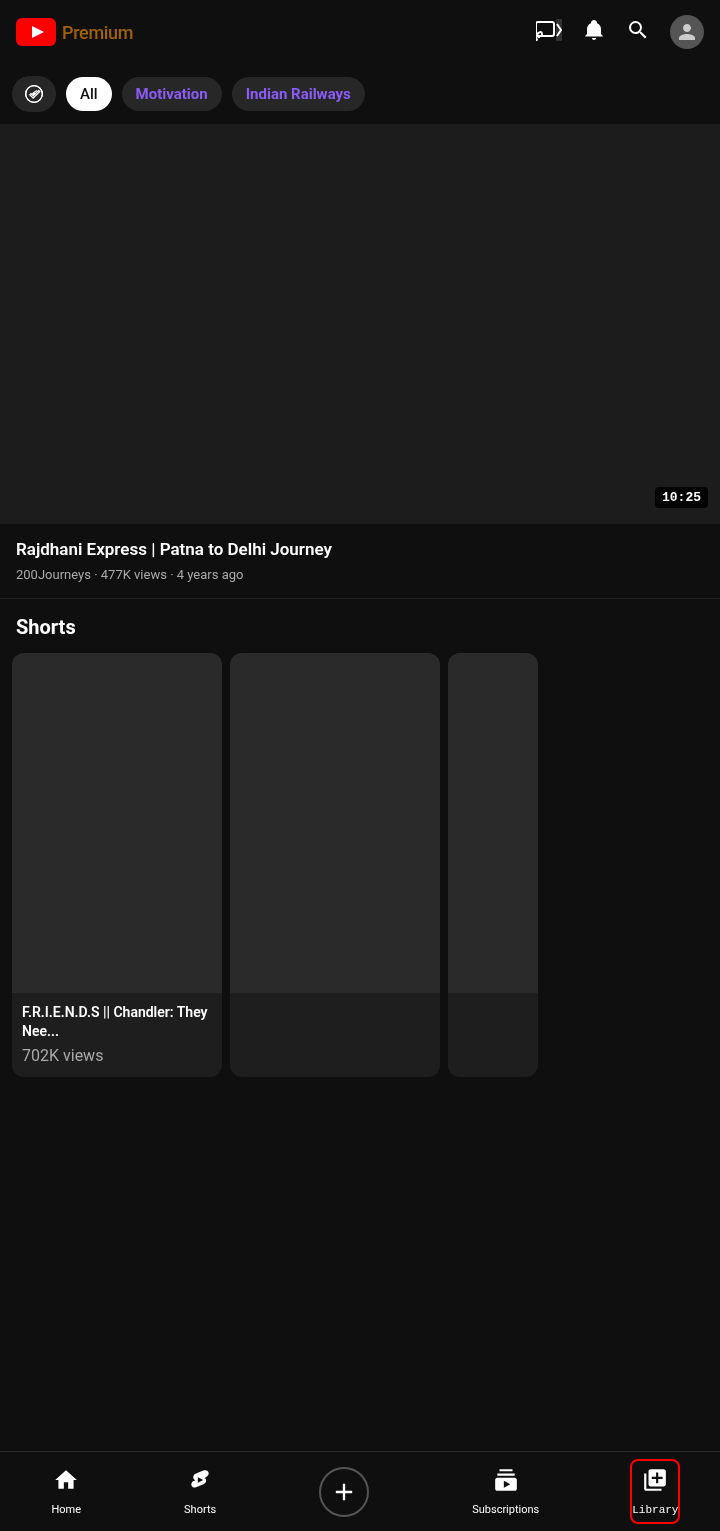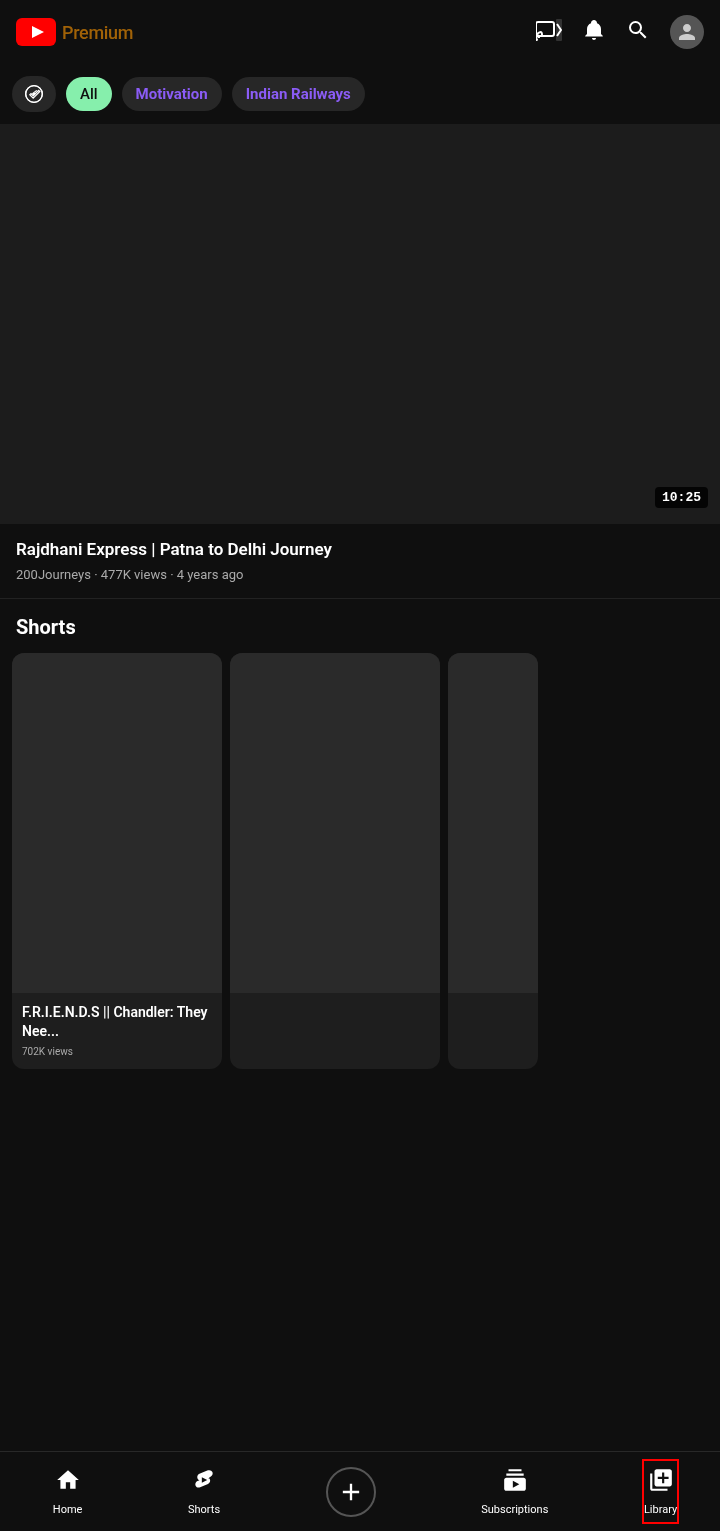--- a/index.html
+++ b/index.html
@@ -86,21 +86,21 @@
     .filter-chip.explore {
       background: #272727;
       border: none;
       padding: 8px 12px;
       display: flex;
       align-items: center;
       justify-content: center;
       width: 44px;
     }
     .filter-chip.active {
-      background: #86efac;
+      background: #ffffff;
       color: #0f0f0f;
     }
     .filter-chip.inactive {
       background: #272727;
       color: #8b5cf6;
       font-weight: bold;
     }
 
     
     .main-video-container {
@@ -179,21 +179,21 @@
       padding: 10px 10px 12px 10px;
     }
     .short-title {
       font-size: 14px;
       font-weight: 600;
       color: #fff;
       line-height: 1.35;
       margin-bottom: 5px;
     }
     .short-views {
-      font-size: 10px;
+      font-size: 16px;
       color: #aaa;
     }
     .short-card-partial {
       flex-shrink: 0;
       width: 90px;
       border-radius: 12px;
       background: #1e1e1e;
       overflow: hidden;
     }
     .short-thumb-partial {
@@ -219,22 +219,23 @@
     .nav-item {
       display: flex;
       flex-direction: column;
       align-items: center;
       gap: 4px;
       cursor: pointer;
       padding: 6px 12px;
     }
     .nav-item.active-nav {
       border: 2px solid #ff0000;
-      border-radius: 0;
+      border-radius: 8px;
       padding: 6px 0;
+      font-family: Liberation Mono, monospace;
     }
     .nav-item-icon {
       font-size: 24px;
       color: #fff;
     }
     .nav-item-label {
       font-size: 11px;
       color: #fff;
     }
     .add-button {

